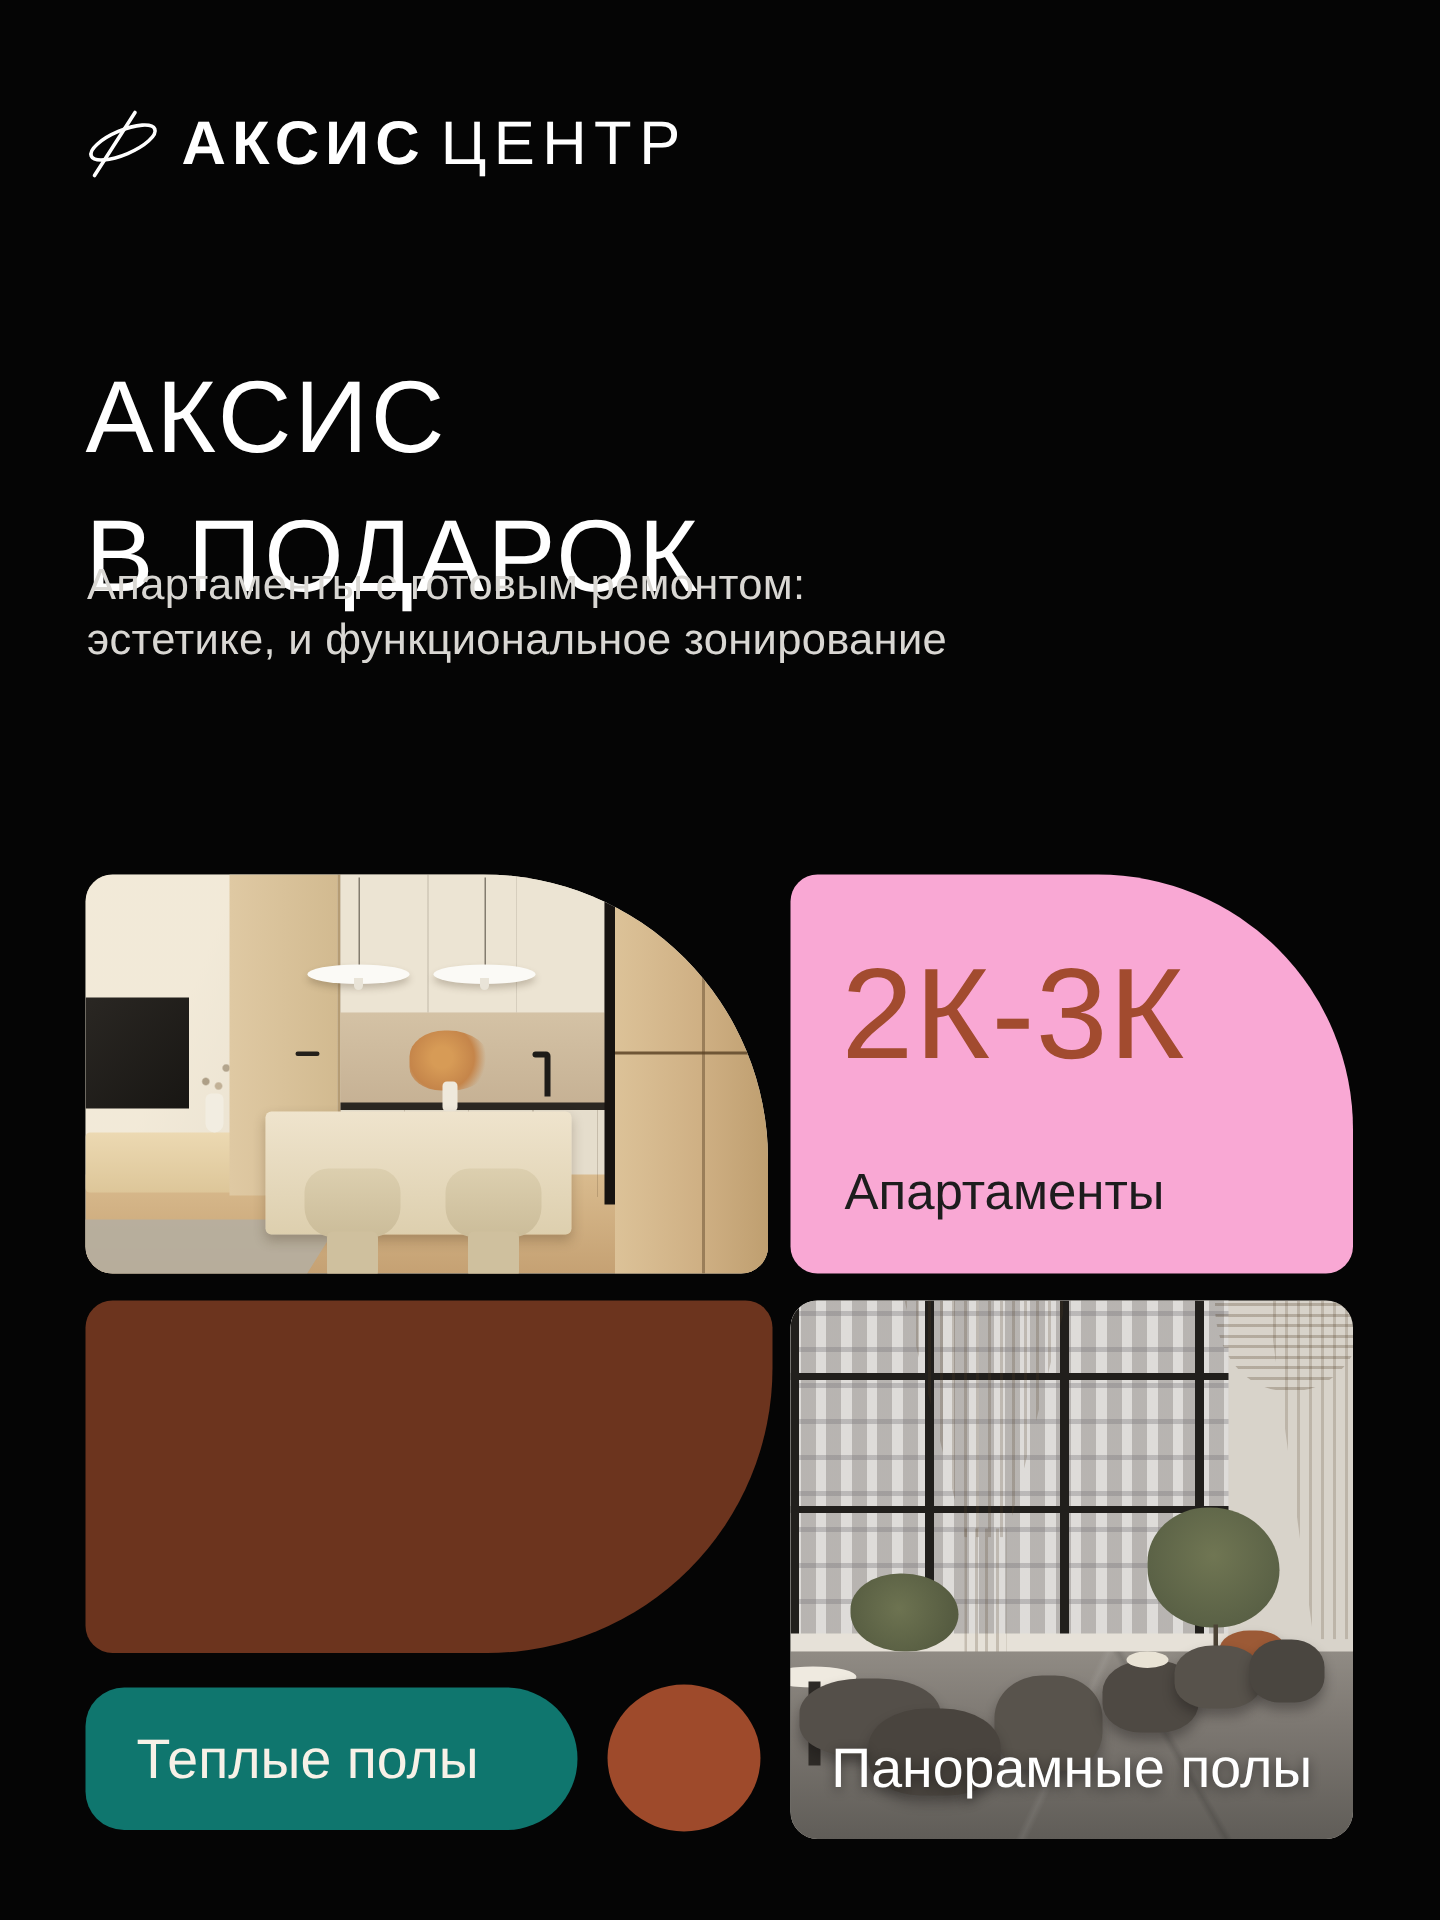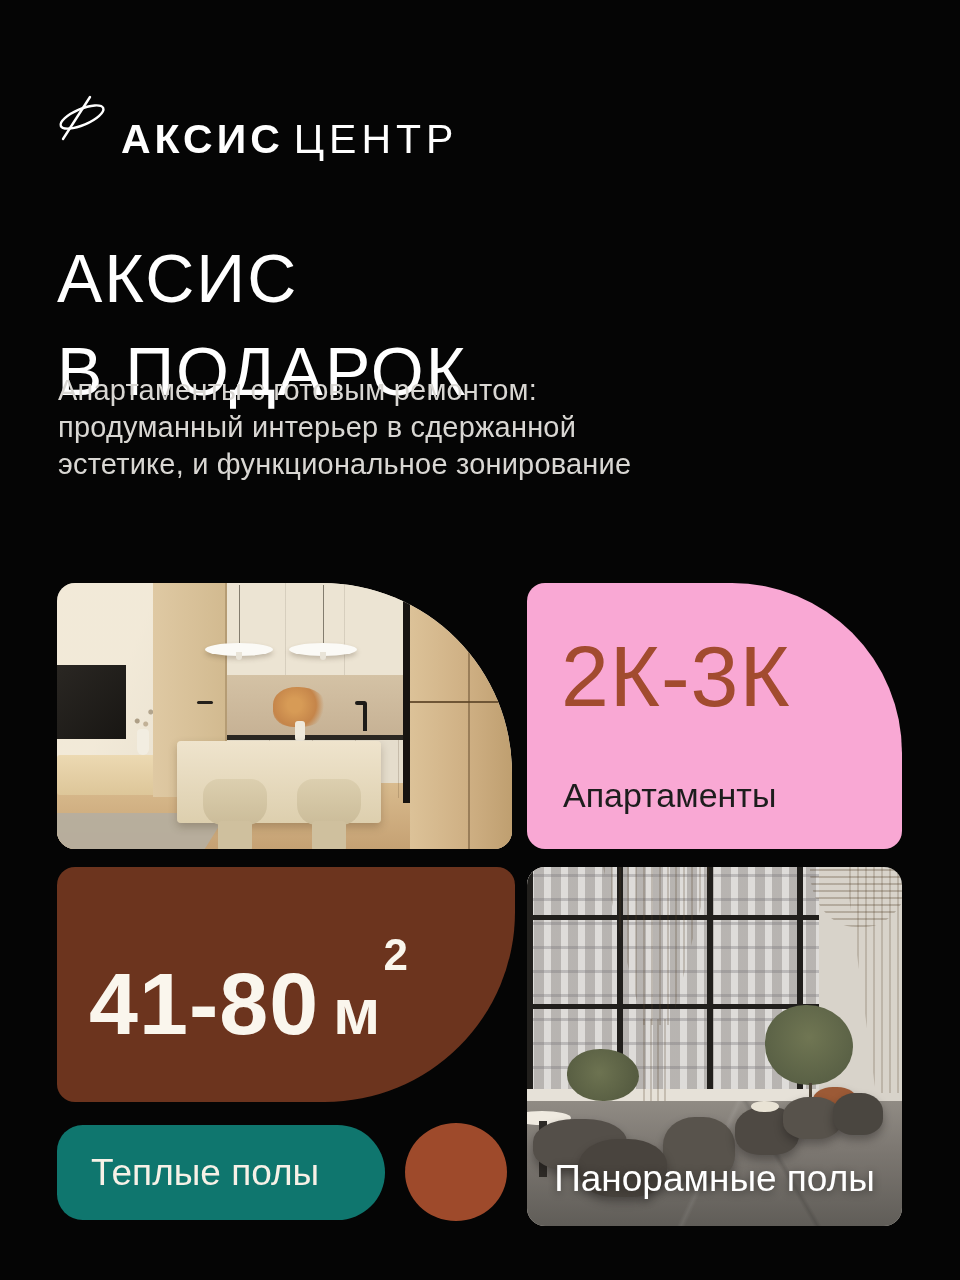--- a/index.html
+++ b/index.html
@@ -7,21 +7,21 @@
     width:960px;height:1280px;
     background:#050505;
     font-family:"Liberation Sans", sans-serif;
     position:relative;overflow:hidden;
     -webkit-font-smoothing:antialiased;
   }
 
   
   .brand{position:absolute;left:57px;top:72px;display:flex;align-items:center;gap:14px;}
   .brand svg{display:block;}
-  .brand-text{color:#fff;font-size:41px;letter-spacing:4px;white-space:nowrap;margin-top:44px;}
+  .brand-text{color:#fff;font-size:41px;letter-spacing:4px;white-space:nowrap;}
   .brand-text .b{font-weight:700;margin-right:10px;}
   .brand-text .l{font-weight:400;letter-spacing:5px;}
 
   
   .headline{position:absolute;left:57px;top:186px;color:#fff;font-size:68px;line-height:93px;
     font-weight:400;letter-spacing:2px;}
   .subtitle{position:absolute;left:58px;top:372px;color:#d9d7d3;font-size:29px;line-height:37px;
     font-weight:400;letter-spacing:.2px;}
 
   
@@ -152,21 +152,20 @@
     </div>
   </header>
 
   <h1 class="headline">
     <div>АКСИС</div>
     <div>В ПОДАРОК</div>
   </h1>
 
   <div class="subtitle">
     <div>Апартаменты с готовым ремонтом:</div>
-    <div>продуманный интерьер в сдержанной</div>
     <div>эстетике, и функциональное зонирование</div>
   </div>
 
   <div class="card kitchen">
     <div class="k-sun"></div>
     <div class="k-floor"></div>
     <div class="k-rug"></div>
     <div class="k-tv"></div>
     <div class="k-sideboard"></div>
     <div class="k-branch"></div>
@@ -188,23 +187,20 @@
     <div class="k-pendant k-p1"></div>
     <div class="k-pendant k-p2"></div>
   </div>
 
   <div class="card rooms">
     <div class="rooms-value">2К-3К</div>
     <div class="rooms-label">Апартаменты</div>
   </div>
 
   <div class="card area">
-    <div class="area-value">
-      <span>41-80</span><span class="unit">м</span><sup>2</sup>
-    </div>
   </div>
 
   <div class="card lobby">
     <div class="l-window"></div>
     <div class="l-mullions"></div>
     <div class="l-sill"></div>
     <div class="l-tree l-t1"></div>
     <div class="l-fan1"></div>
     <div class="l-col1"></div>
     <div class="l-floor"></div>

